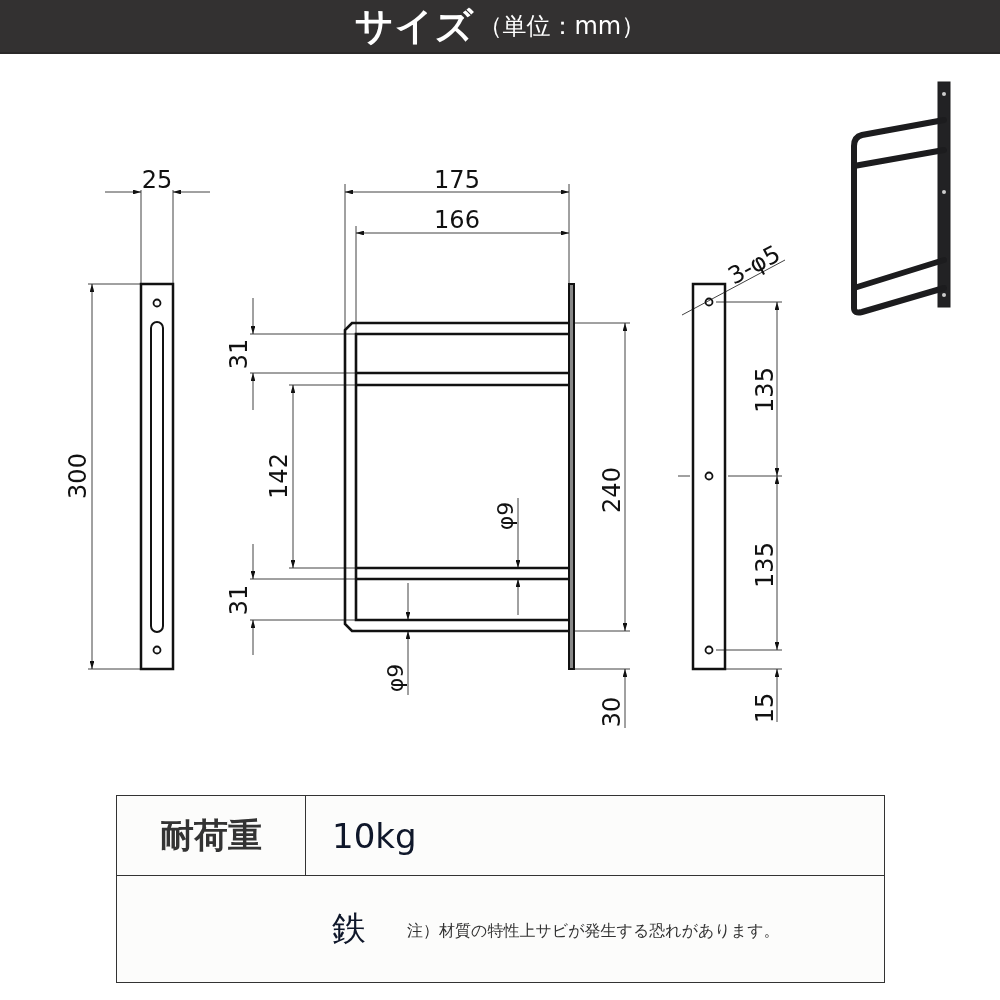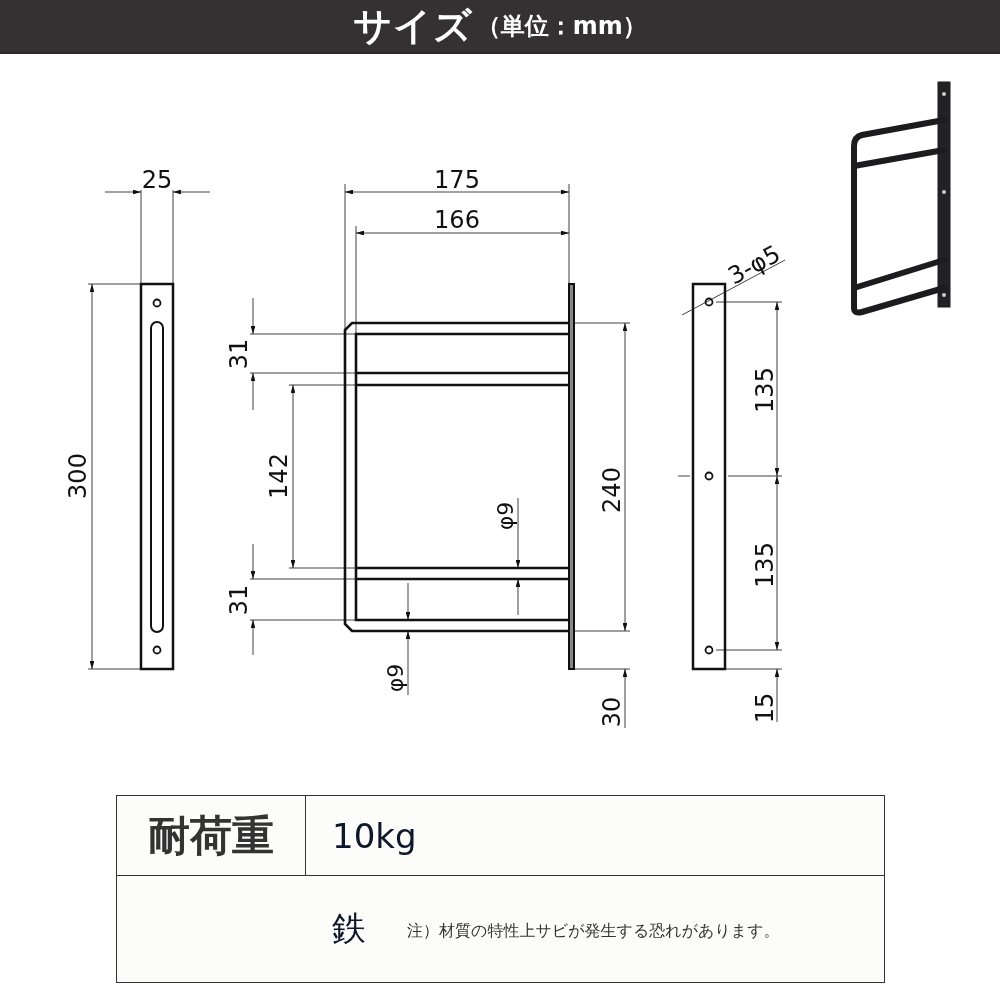--- a/index.html
+++ b/index.html
@@ -1,25 +1,25 @@
 <!DOCTYPE html>
 <html><head>
 <meta charset="utf-8">
 <style>
   html,body{margin:0;padding:0;background:#fff;}
   body{width:1000px;height:1000px;position:relative;overflow:hidden;font-family:"DejaVu Sans",sans-serif;color:#222;}
   .header{position:absolute;left:0;top:0;width:1000px;height:52px;background:#333131;border-bottom:2px solid #2a2828;display:flex;align-items:center;justify-content:center;color:#fff;}
   .header .title{font-size:38px;font-weight:bold;letter-spacing:1px;}
-  .header .unit{font-size:24px;font-weight:bold;margin-left:4px;}
+  .header .unit{font-size:24px;font-weight:normal;margin-left:4px;}
   svg.drawing{position:absolute;left:0;top:0;}
   svg text{font-family:"DejaVu Sans",sans-serif;fill:#111;}
   .spec{position:absolute;left:116px;top:795px;width:767px;height:186px;border:1.5px solid #333;background:#fcfcfb;}
   .spec .row{position:absolute;left:0;width:100%;border-bottom:1.5px solid #333;}
   .spec .row.last{border-bottom:none;}
-  .spec .lab{position:absolute;left:0;top:0;width:188px;height:100%;border-right:1.5px solid #333;display:flex;align-items:center;justify-content:center;font-size:42px;font-weight:bold;color:#333;}
+  .spec .lab{position:absolute;left:0;top:0;width:188px;height:100%;border-right:1.5px solid #333;display:flex;align-items:center;justify-content:center;font-size:34px;font-weight:bold;color:#333;}
   .spec .val{position:absolute;left:215px;top:0;height:100%;display:flex;align-items:center;font-size:34px;color:#0f172a;}
   .spec .note{position:absolute;left:290px;top:10px;font-size:16px;line-height:25px;color:#333;margin-top:32px;}
   .photo{position:absolute;left:840px;top:80px;}
 </style>
 </head>
 <body>
 
 <div class="header">
   <span class="title">サイズ</span>
   <span class="unit">（単位：mm）</span>

